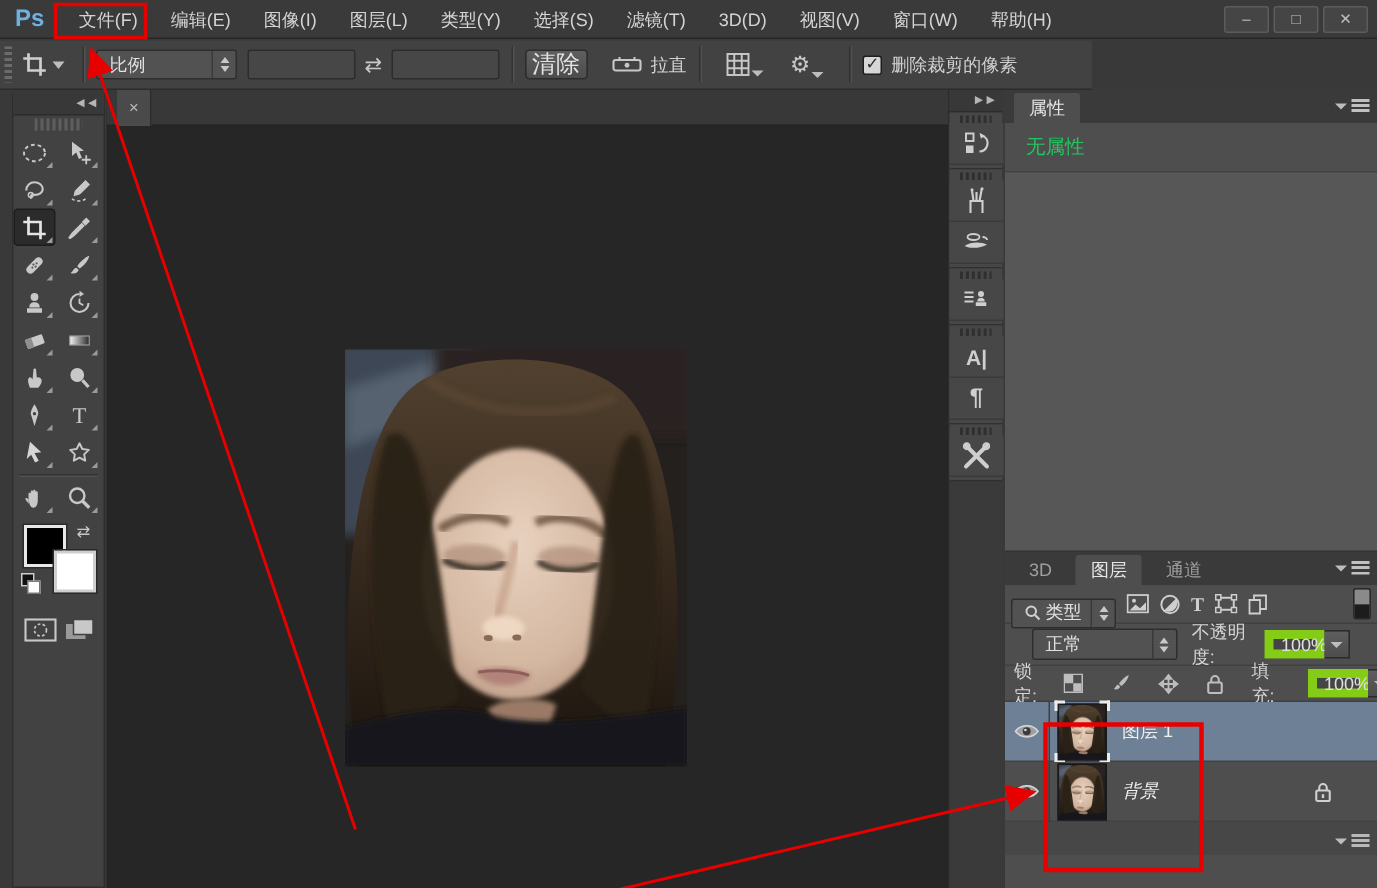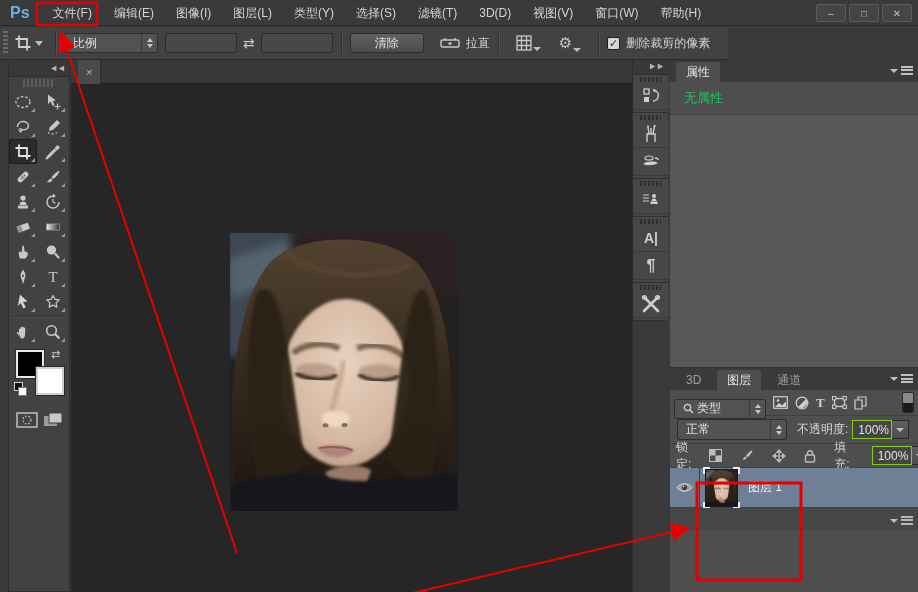--- a/index.html
+++ b/index.html
@@ -27,22 +27,22 @@
     border-top:5px solid #bdbdbd; }
   .combo { background:#525252; border:1px solid #2e2e2e; border-radius:2px; height:20px;
     display:flex; align-items:center; padding-left:8px; color:#e0e0e0; }
   .combo .spin { margin-left:auto; width:16px; height:100%; border-left:1px solid #3a3a3a;
     display:flex; flex-direction:column; align-items:center; justify-content:center; gap:2px; }
   .tri-up { width:0;height:0;border-left:3.5px solid transparent;border-right:3.5px solid transparent;border-bottom:4px solid #c8c8c8; }
   .tri-dn { width:0;height:0;border-left:3.5px solid transparent;border-right:3.5px solid transparent;border-top:4px solid #c8c8c8; }
   .txt-input { width:72px; height:20px; background:#474747; border:1px solid #2c2c2c; border-radius:2px;
     color:#ddd; padding:0 4px; font-size:12px; }
   .swap-icon { color:#c8c8c8; font-size:14px; margin:0 6px; }
-  .btn { height:20px; padding:0 24px; background:linear-gradient(#5f5f5f,#4c4c4c); border:1px solid #2c2c2c;
-    border-radius:3px; color:#e2e2e2; font-size:12px; display:flex; align-items:center; }
+  .btn { height:20px; padding:0 4px; background:linear-gradient(#5f5f5f,#4c4c4c); border:1px solid #2c2c2c;
+    border-radius:3px; color:#e2e2e2; font-size:16px; display:flex; align-items:center; }
   .opt-icon { display:flex; align-items:end; gap:1px; margin:0 9px; }
   .gear { font-size:15px; color:#c8c8c8; }
   .checkbox { width:13px; height:13px; background:#d6d6d6; border:1px solid #1e1e1e; border-radius:2px;
     color:#2b2b2b; font-size:11px; font-weight:bold; line-height:11px; text-align:center; margin-right:6px; }
 
   
   .toolbar { position:absolute; left:8px; top:62px; width:62px; height:530px; background:#424242;
     border:1px solid #2e2e2e; border-top:none; }
   .tb-header { height:15px; background:#383838; border-bottom:1px solid #2c2c2c; color:#b5b5b5;
     font-size:9px; text-align:right; padding:1px 4px 0 0; letter-spacing:-1px; }
@@ -93,32 +93,32 @@
   .pmenu { position:absolute; right:5px; top:6px; display:flex; align-items:center; gap:3px; }
   .pmenu .lines { width:12px; height:9px;
     background:repeating-linear-gradient(to bottom,#c0c0c0 0 2px,transparent 2px 3.5px); }
 
   .props-empty { height:33px; display:flex; align-items:center; padding-left:14px; color:#22c55e;
     font-size:13px; background:#4e4e4e; border-bottom:1px solid #404040; }
   .props-body { height:253px; background:#575757; border-bottom:1px solid #333; }
 
   .filter-row { height:26px; display:flex; align-items:center; padding:0 4px; gap:7px;
     border-bottom:1px solid #404040; }
-  .f-combo { width:92px; height:20px; font-size:12px;margin-top:12px; }
+  .f-combo { width:70px; height:20px; font-size:12px;margin-top:12px; }
   .f-ic { color:#d0d0d0; display:flex; align-items:center; }
   .toggle { margin-left:auto; width:12px; height:21px; border-radius:2px; overflow:hidden;
     border:1px solid #2a2a2a; display:flex; flex-direction:column; }
   .toggle .t-top { flex:1; background:#8a8a8a; }
   .toggle .t-bot { flex:1; background:#1c1c1c; }
 
-  .blend-row { height:28px; display:flex; align-items:center; padding:0 7px;
+  .blend-row { height:28px; display:flex; align-items:center; padding:0 18px;
     border-bottom:1px solid #404040; color:#d6d6d6; font-size:12px; }
   .blend-combo { width:110px; height:21px; font-size:12px; }
   .pct-combo { display:flex; height:19px; margin-left:4px; }
-  .pct-val { width:40px; background:#454545; border:1px solid #84cc16; color:#e0e0e0;
+  .pct-val { width:40px; background:#454545; border:6px solid #84cc16; color:#e0e0e0;
     font-size:12px; display:flex; align-items:center; padding-left:5px; }
   .pct-btn { width:17px; background:linear-gradient(#5e5e5e,#4d4d4d); border:1px solid #2b2b2b;
     border-left:none; display:flex; align-items:center; justify-content:center; }
 
   .lock-row { height:24px; display:flex; align-items:center; padding:0 6px; gap:18px;
     border-bottom:1px solid #404040; color:#d6d6d6; font-size:12px; }
   .lock-ic { display:flex; align-items:center; }
 
   .layer-row { height:40px; display:flex; align-items:center; background:#4e4e4e;
     border-bottom:1px solid #424242; position:relative; }
@@ -632,20 +632,44 @@
               </svg>
             </div>
           <span class="corner c-tl"></span>
             <span class="corner c-tr"></span>
             <span class="corner c-bl"></span>
             <span class="corner c-br"></span>
         </div>
         <span class="layer-name">图层 1</span>
       </div>
 
+      <div class="layer-row">
+        <div class="eye-cell">
+          <svg width="17" height="13" viewBox="0 0 17 13">
+              <path d="M1 6.5 C4.5 1.5 12.5 1.5 16 6.5 C12.5 11.5 4.5 11.5 1 6.5 Z" fill="#9f9f9f" stroke="#d8d8d8" stroke-width="1"></path>
+              <circle cx="8.5" cy="6.5" r="2.6" fill="#3c3c3c"></circle>
+              <circle cx="7.6" cy="5.6" r="0.8" fill="#e8e8e8"></circle>
+            </svg>
+        </div>
+        <div class="thumb-wrap">
+          <div class="thumb">
+              <svg width="31" height="36" viewBox="0 0 228 278" preserveAspectRatio="xMidYMid slice">
+                <use href="#photo-art"></use>
+              </svg>
+            </div>
+        </div>
+        <span class="layer-name italic">背景</span>
+        <span class="layer-lock">
+          <svg width="12" height="14" viewBox="0 0 12 14">
+              <rect x="1.5" y="6" width="9" height="7" rx="1" fill="none" stroke="#d0d0d0" stroke-width="1.4"></rect>
+              <path d="M3.5 6 V4.2 A2.5 2.5 0 0 1 8.5 4.2 V6" fill="none" stroke="#d0d0d0" stroke-width="1.4"></path>
+              <rect x="5.2" y="8.5" width="1.6" height="2.5" fill="#d0d0d0"></rect>
+            </svg>
+        </span>
+      </div>
 
       <div class="panel-bottom" style="height:22px;">
         <div class="pmenu-bottom">
           <span class="dd-arrow" style="border-top-width:4px;"></span>
           <span class="lines" style="width:12px;height:9px;background:repeating-linear-gradient(to bottom,#b8b8b8 0 2px,transparent 2px 3.5px);"></span>
         </div>
       </div>
     </div>
   </div>
 

